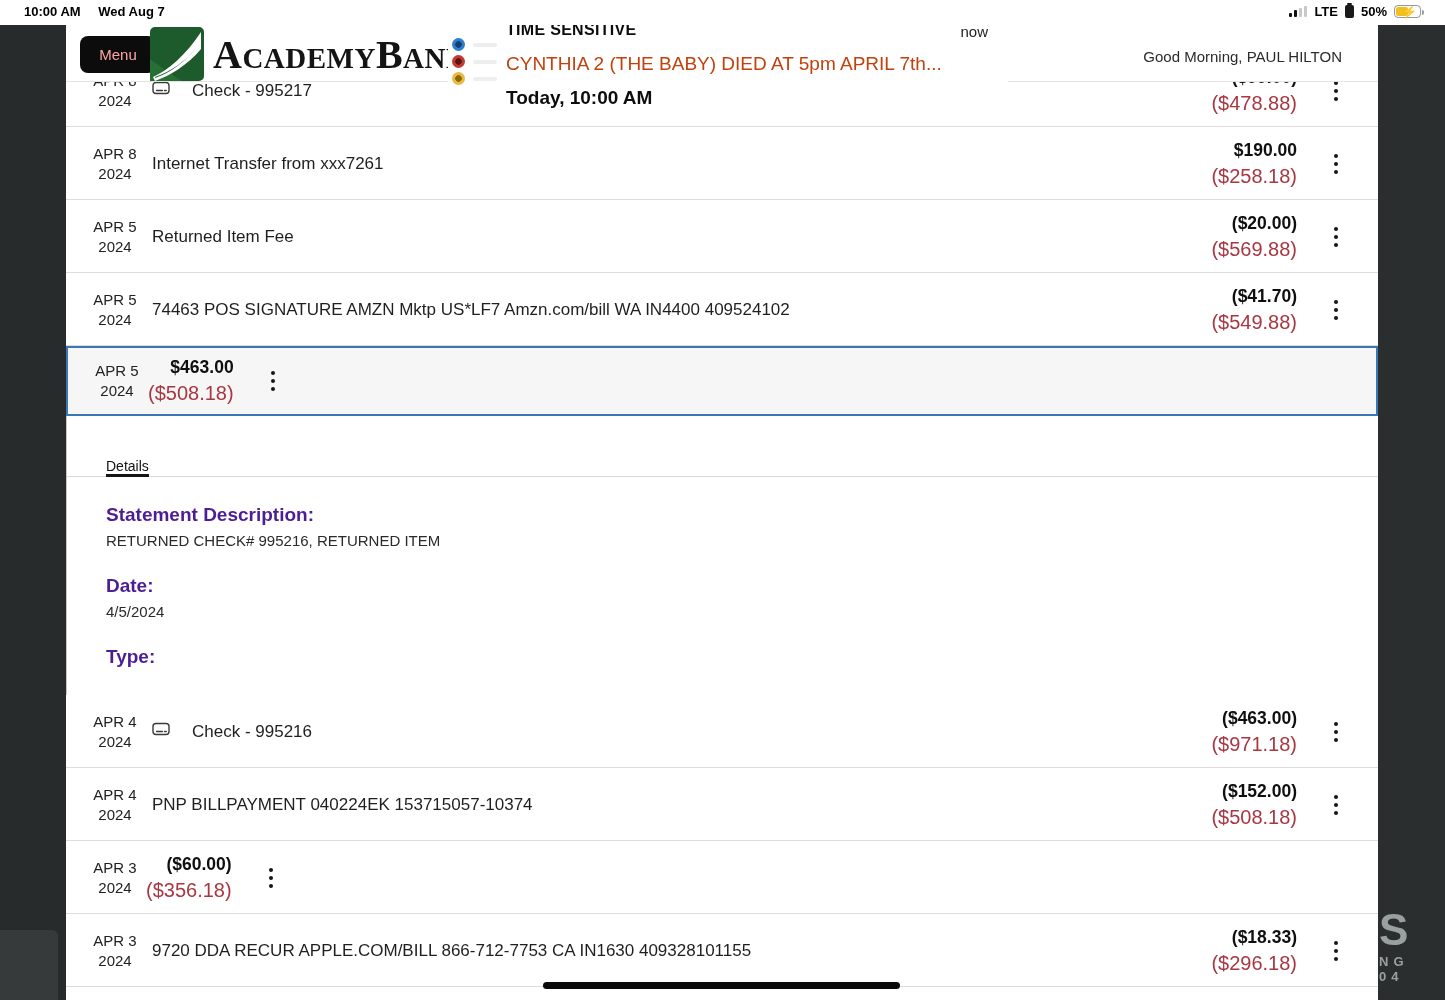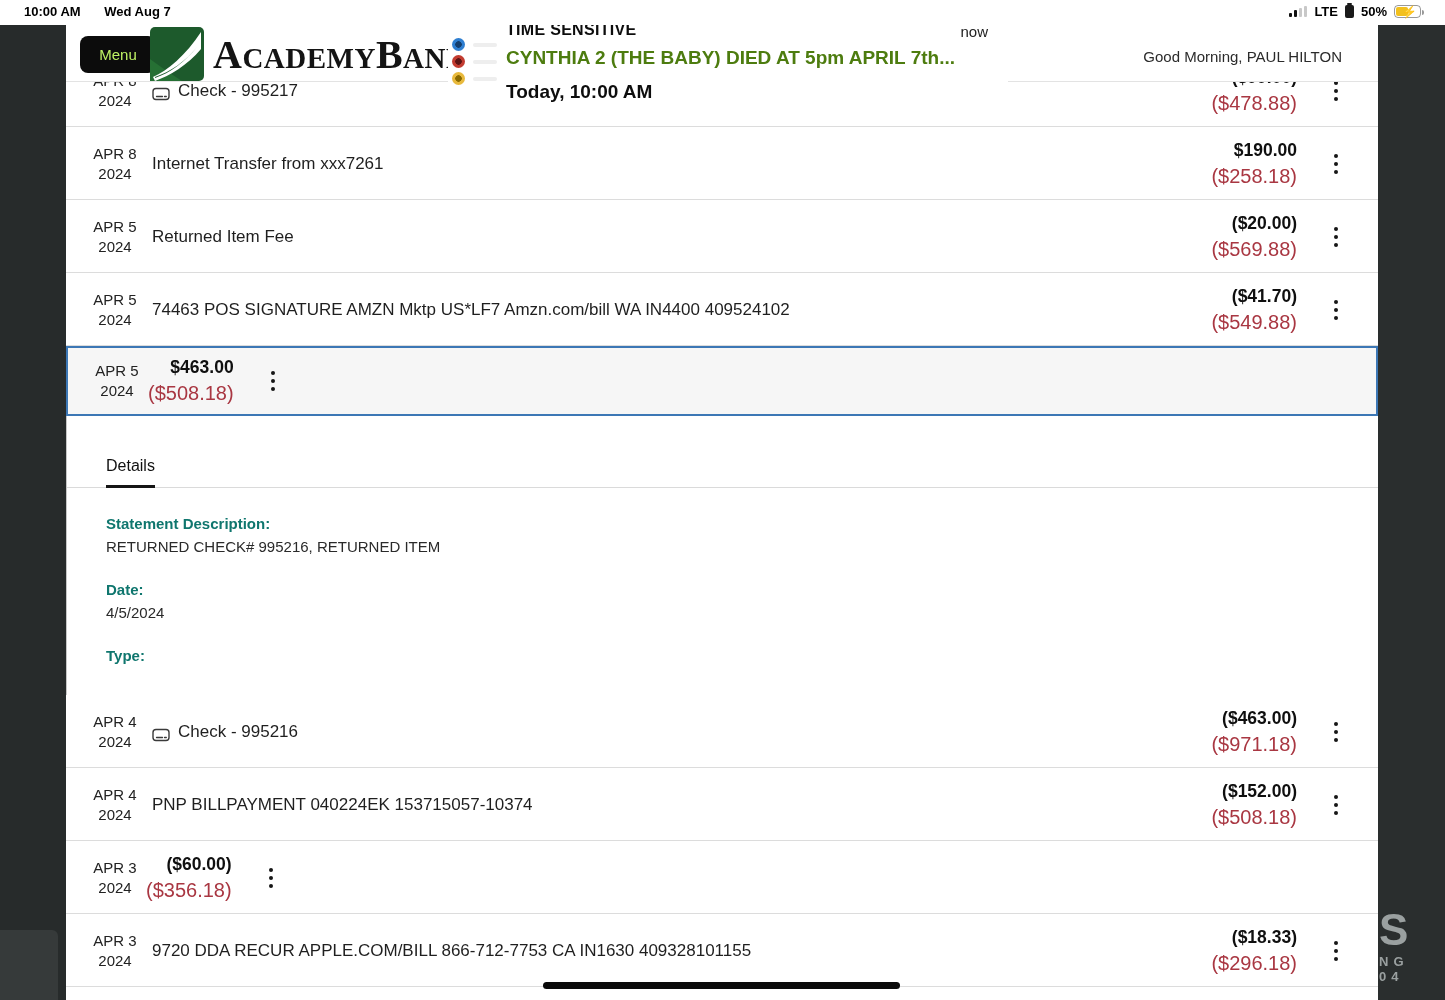--- a/index.html
+++ b/index.html
@@ -6,21 +6,21 @@
     --accent_blue:#3c77b5; --negative_red:#a93742; --brand_green:#1d5a2c;
     --band_dark:#2a2e2e; --selected_bg:#f6f6f6; --charging_yellow:#f2c01d;
   }
   *{box-sizing:border-box;margin:0;padding:0}
   html,body{width:1445px;height:1000px}
   body{position:relative;overflow:hidden;background:#fff;font-family:"Liberation Sans",sans-serif;color:#1a1a1a}
 
   
   .status-bar{position:absolute;left:0;top:0;right:0;height:25px;background:#fff;z-index:40}
   .sb-left{position:absolute;left:24px;top:4px;font-size:13px;font-weight:bold;color:#000}
-  .sb-left .sb-date{margin-left:20px}
+  .sb-left .sb-date{margin-left:14px}
   .sb-right{position:absolute;right:24px;top:4px;display:flex;align-items:center;gap:7px;font-size:13px;font-weight:bold;color:#000}
   .signal{display:flex;align-items:flex-end;gap:2px;height:11px}
   .signal i{width:3px;border-radius:1px;background:#111;display:block}
   .signal i:nth-child(1){height:4px}.signal i:nth-child(2){height:7px}
   .signal i:nth-child(3){height:9px;background:#c8c8c8}.signal i:nth-child(4){height:11px;background:#c8c8c8}
   .batt-mini{width:9px;height:13px;background:#1a1a1a;border-radius:2px;position:relative}
   .batt-mini::before{content:"";position:absolute;left:2px;top:-2px;right:2px;height:2px;background:#1a1a1a;border-radius:1px}
   .batt{width:27px;height:13px;border:1.5px solid rgba(0,0,0,.4);border-radius:4px;position:relative}
   .batt::after{content:"";position:absolute;right:-4px;top:3.5px;width:2px;height:5px;background:rgba(0,0,0,.4);border-radius:0 2px 2px 0}
   .batt-fill{position:absolute;left:1px;top:1px;bottom:1px;width:12px;background:var(--charging_yellow);border-radius:2px}
@@ -32,66 +32,66 @@
   .right-band{position:absolute;left:1378px;top:22px;width:67px;height:978px;background:var(--band_dark);z-index:25;overflow:hidden}
   .watermark{position:absolute;left:1px;top:886px;color:#9aa0a0;font-weight:bold;line-height:1}
   .wm1{font-size:44px;letter-spacing:2px}
   .wm2{font-size:13px;letter-spacing:5px;margin-top:3px}
   .wm3{font-size:13px;letter-spacing:5px;margin-top:2px}
 
   
   .app{position:absolute;left:66px;top:25px;width:1312px;height:975px;background:#fff;z-index:10}
 
   .app-header{position:absolute;left:0;top:0;width:100%;height:57px;background:#fff;border-bottom:1px solid #e3e3e3;z-index:15}
-  .menu-btn{position:absolute;left:14px;top:11px;width:76px;height:37px;background:#0c0c0c;color:#bef264;border:none;border-radius:8px;font-size:15px;font-family:inherit;cursor:pointer}
+  .menu-btn{position:absolute;left:14px;top:11px;width:76px;height:37px;background:#0c0c0c;color:#fca5a5;border:none;border-radius:8px;font-size:15px;font-family:inherit;cursor:pointer}
   .logo{position:absolute;left:84px;top:2px;display:flex;align-items:center;gap:9px}
   .logo-text{font-family:"Liberation Serif",serif;font-weight:bold;color:#141414;font-size:29px;letter-spacing:.5px;white-space:nowrap}
   .brand-part{display:inline-block}
   .brand-part::first-letter{font-size:40px}
   .greeting{position:absolute;right:36px;top:23px;font-size:15px;color:#2b2b2b}
 
   
   .notification{position:absolute;left:382px;top:-6px;width:560px;height:74px;background:#fff;z-index:20}
   .notif-icon{position:absolute;left:4px;top:19px;display:flex;flex-direction:column;gap:4px}
   .notif-icon .nrow{display:flex;align-items:center;gap:8px}
   .nd{width:13px;height:13px;border-radius:50%}
   .nd-blue{background:radial-gradient(circle,#153f6e 0 3px,#2e7ed0 3.5px)}
   .nd-red{background:radial-gradient(circle,#5c1515 0 3px,#c23b30 3.5px)}
   .nd-yellow{background:radial-gradient(circle,#8a6a00 0 3px,#e8b93c 3.5px)}
   .nline{width:24px;height:4px;background:#eeeeee;border-radius:2px}
   .notif-text{position:absolute;left:58px;top:2px;white-space:nowrap}
   .notif-tag{font-size:16px;font-weight:bold;letter-spacing:.3px;color:#0d0d0d}
-  .notif-title{font-size:19px;font-weight:bold;color:#4d7c0f;margin-top:8px}
+  .notif-title{font-size:19px;font-weight:normal;color:#c2410c;margin-top:14px}
   .notif-time{font-size:19px;font-weight:bold;color:#0d0d0d;margin-top:12px}
   .notif-now{position:absolute;right:20px;top:4px;font-size:15px;color:#222}
 
   
   .list{position:absolute;left:0;top:57px;width:100%}
   .row{height:73px;overflow:hidden;border-bottom:1px solid #dcdcdc;background:#fff;cursor:pointer}
   .row-inner{display:flex;align-items:center;height:73px;padding:0 33px 0 18px}
   .row.partial{height:45px}
   .row.partial .row-inner{margin-top:-28px}
   .row.selected{border:2px solid var(--accent_blue);background:var(--selected_bg);height:70px}
   .row.selected .row-inner{height:66px}
   .cell-date{width:62px;flex:none;text-align:center;font-size:15px;line-height:20px;color:#222}
-  .cell-desc{margin-left:6px;flex:1;min-width:0;display:flex;align-items:flex-end;gap:8px;font-size:17px;color:#1f1f1f;white-space:nowrap}
+  .cell-desc{margin-left:6px;flex:1;min-width:0;display:flex;align-items:flex-start;gap:22px;font-size:17px;color:#1f1f1f;white-space:nowrap}
   .check-icon{display:none;line-height:0}
   .row.has-check .check-icon{display:inline-block}
   .cell-amounts{flex:none;text-align:right;margin-right:30px}
   .amount{font-size:17.5px;font-weight:bold;color:#0f0f0f}
   .balance{font-size:20px;color:var(--negative_red);margin-top:4px}
   .cell-menu{width:18px;flex:none;display:flex;flex-direction:column;align-items:center;gap:4px;cursor:pointer;padding:6px 0}
   .cell-menu .dot{width:4px;height:4px;border-radius:50%;background:#161616}
 
   
   .details{height:279px;border-left:1px solid #c6c6c6;background:#fff}
   .tab-row{padding:41px 0 0 39px;border-bottom:1px solid #dadada}
-  .tab{display:inline-block;font-size:16px;color:#101010;padding-bottom:10px;border-bottom:3px solid #151515;margin-bottom:-1px;cursor:pointer}
+  .tab{display:inline-block;font-size:14px;color:#101010;border-bottom:3px solid #151515;margin-bottom:-1px;cursor:pointer}
   .details .body{padding-left:39px}
-  .d-label{font-weight:bold;font-size:15px;color:#0f766e;margin-top:26px}
+  .d-label{font-weight:bold;font-size:19px;color:#4c1d95;margin-top:26px}
   .d-label.first{margin-top:27px}
   .d-value{font-size:15px;color:#2a2a2a;margin-top:6px}
 
   .home-indicator{position:absolute;left:477px;top:957px;width:357px;height:7px;background:#0a0a0a;border-radius:4px;z-index:30;cursor:grab}
 </style>
 </head>
 <body>
 
 <div class="status-bar">
   <div class="sb-left">

